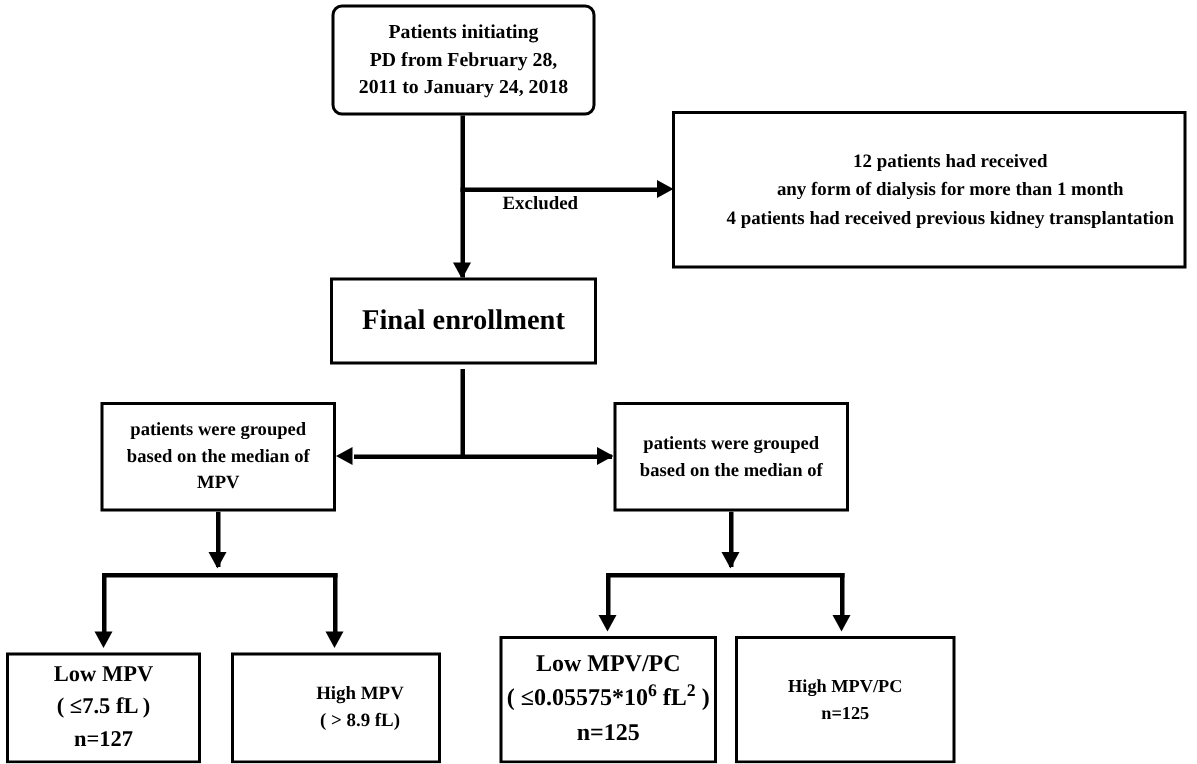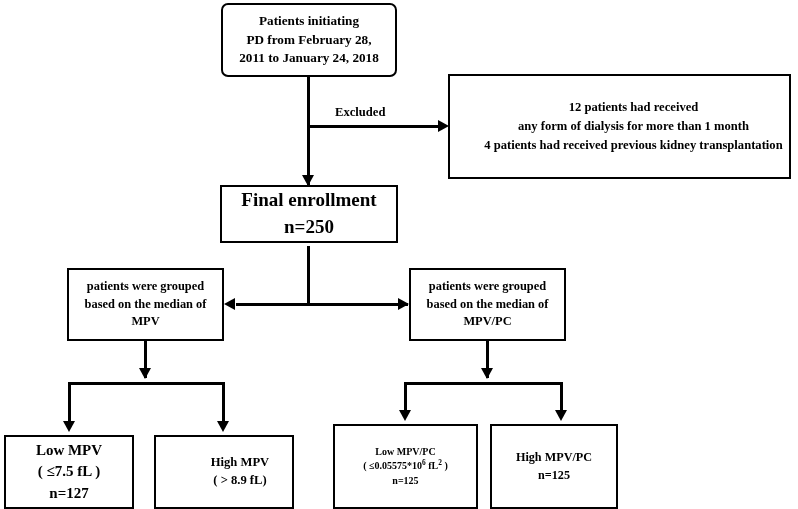--- a/index.html
+++ b/index.html
@@ -36,22 +36,22 @@
 
   
   #box-top      { left: 221px; top: 3px;   width: 176px; height: 74px;  font-size: 13.2px; }
   #box-excluded { left: 448px; top: 74px;  width: 343px; height: 105px; font-size: 12.6px; justify-content: flex-start; }
   #box-excluded .lines { text-align: center; padding-left: 28px; line-height: 1.52; }
   #box-final    { left: 220px; top: 185px; width: 178px; height: 58px;  font-size: 19px; }
   #box-mid-left { left: 67px;  top: 268px; width: 157px; height: 73px;  font-size: 12.4px; }
   #box-mid-right{ left: 409px; top: 268px; width: 157px; height: 73px;  font-size: 12.4px; }
   #box-low-mpv  { left: 4px;   top: 435px; width: 130px; height: 74px;  font-size: 15px; }
   #box-high-mpv { left: 154px; top: 435px; width: 140px; height: 74px;  font-size: 12.6px; padding-left: 32px; }
-  #box-low-ratio{ left: 333px; top: 424px; width: 145px; height: 85px;  font-size: 10px; }
-  #box-high-ratio{left: 490px; top: 424px; width: 128px; height: 85px;  font-size: 12.2px; }
+  #box-low-ratio{ left: 333px; top: 424px; width: 145px; height: 85px;  font-size: 16px; }
+  #box-high-ratio{left: 490px; top: 424px; width: 147px; height: 85px;  font-size: 12.2px; }
 
   .box sup { font-size: 0.74em; vertical-align: super; line-height: 0; }
 
   
   .vline, .hline {
     position: absolute;
     background: #000000;
     z-index: 1;
   }
   .vline { width: 3px; }
@@ -80,20 +80,21 @@
 
   .edge-label {
     position: absolute;
     font-weight: bold;
     font-size: 12.6px;
     color: #000000;
     white-space: nowrap;
     z-index: 3;
     background: #ffffff;
     padding: 0 2px;
+    margin-top: 23px;
   }
 </style>
 </head>
 <body>
 
 <div id="canvas">
 
   <div class="box rounded" id="box-top">
     <div class="lines">
       <div>Patients initiating</div>
@@ -113,21 +114,20 @@
     <div class="lines">
       <div>12 patients had received</div>
       <div>any form of dialysis for more than 1 month</div>
       <div>4 patients had received previous kidney transplantation</div>
     </div>
   </div>
 
   <div class="box" id="box-final">
     <div class="lines">
       <div>Final enrollment</div>
-      <div>n=250</div>
     </div>
   </div>
 
   <div class="vline" style="left:307px; top:246px; height:58px;"></div>
 
   <div class="hline" style="left:236px; top:303px; width:172px;"></div>
   <div class="arrow-left" style="left:224px; top:298px;"></div>
   <div class="arrow-right" style="left:398px; top:298px;"></div>
 
   <div class="box" id="box-mid-left">
@@ -135,21 +135,20 @@
       <div>patients were grouped</div>
       <div>based on the median of</div>
       <div>MPV</div>
     </div>
   </div>
 
   <div class="box" id="box-mid-right">
     <div class="lines">
       <div>patients were grouped</div>
       <div>based on the median of</div>
-      <div>MPV/PC</div>
     </div>
   </div>
 
   <div class="vline" style="left:144px; top:341px; height:37px;"></div>
   <div class="arrow-down" style="left:139px; top:368px;"></div>
   <div class="hline" style="left:68px; top:382px; width:157px;"></div>
   <div class="vline" style="left:68px; top:382px; height:43px;"></div>
   <div class="arrow-down" style="left:63px; top:421px;"></div>
   <div class="vline" style="left:222px; top:382px; height:43px;"></div>
   <div class="arrow-down" style="left:217px; top:421px;"></div>

